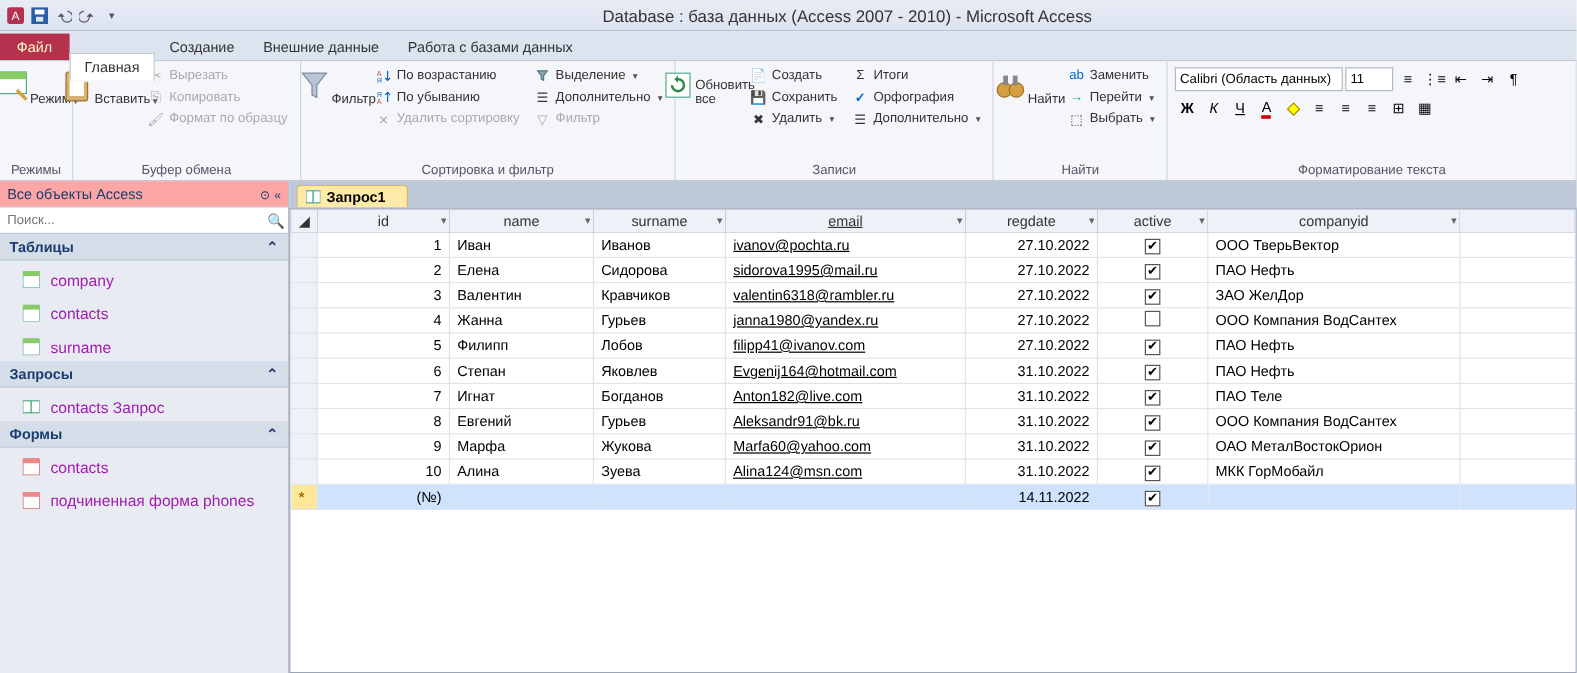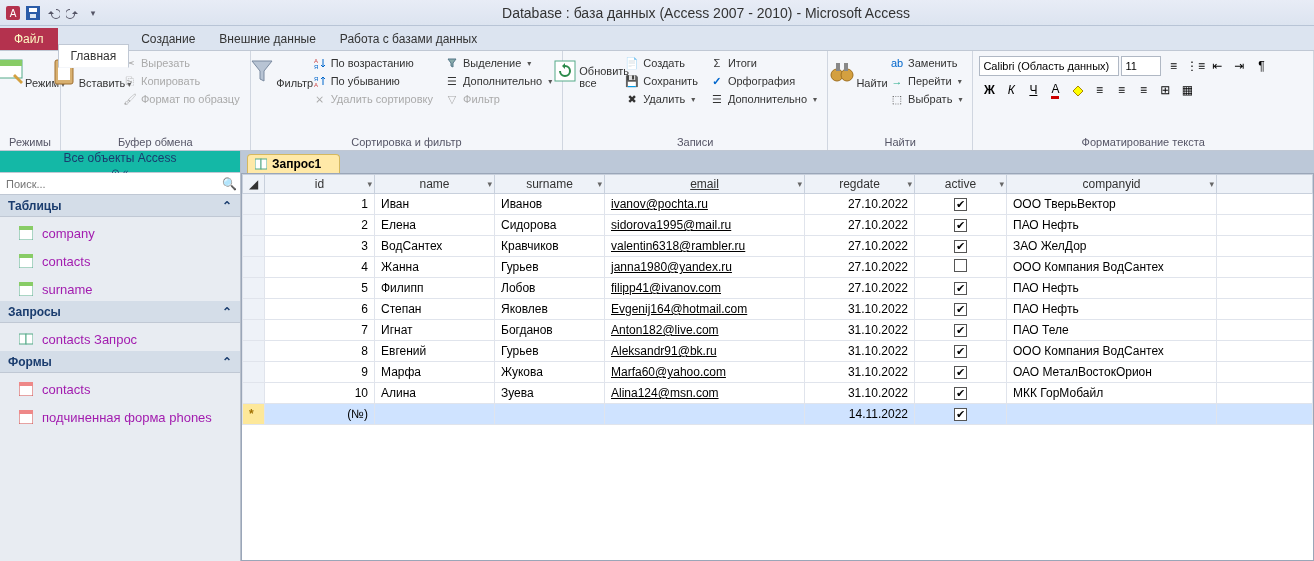--- a/index.html
+++ b/index.html
@@ -32,21 +32,21 @@
 .font-name { width: 140px; }
 .font-size { width: 40px; }
 .fmt-row { display: flex; gap: 2px; align-items: center; padding: 1px 0; }
 .fmt-btn { width: 20px; height: 20px; display: flex; align-items: center; justify-content: center; cursor: pointer; font-size: 12px; }
 
 
 .main { display: flex; height: 410px; }
 
 
 .navpane { width: 241px; background: #e8ecf2; border-right: 1px solid #b8c0cc; display: flex; flex-direction: column; }
-.nav-header { height: 22px; background: #14b8a6; border-bottom: 1px solid #c0c8d4; display: flex; align-items: center; padding: 0 6px; font-size: 12px; color: #1a3c6e; justify-content: space-between; flex-direction: column; }
+.nav-header { height: 22px; background: #fca5a5; border-bottom: 1px solid #c0c8d4; display: flex; align-items: center; padding: 0 6px; font-size: 12px; color: #1a3c6e; justify-content: space-between; }
 .nav-search { height: 22px; border-bottom: 1px solid #c0c8d4; display: flex; align-items: center; background: #fff; }
 .nav-search input { flex: 1; border: none; padding: 2px 6px; font-size: 11px; color: #888; outline: none; }
 .nav-search .sicon { width: 20px; }
 .nav-cat { height: 22px; background: #d4dde8; border-bottom: 1px solid #c0c8d4; display: flex; align-items: center; justify-content: space-between; padding: 0 8px; font-weight: bold; font-size: 12px; color: #1a3c6e; cursor: pointer; }
 .nav-item { height: 28px; display: flex; align-items: flex-end; padding: 4px 10px 4px 18px; gap: 8px; cursor: pointer; font-size: 13px; color: #a21caf; }
 .nav-item-icon { width: 16px; height: 16px; display: flex; align-items: center; justify-content: center; }
 
 
 .content { flex: 1; background: #bcc8d8; display: flex; flex-direction: column; }
 .tabstrip { height: 22px; display: flex; align-items: flex-end; padding-left: 6px; padding-top: 3px; }
@@ -460,21 +460,21 @@
               <td class="col-surname">Сидорова</td>
               <td class="col-email">sidorova1995@mail.ru</td>
               <td class="col-regdate">27.10.2022</td>
               <td class="col-active"><span class="chk">✔</span></td>
               <td class="col-company">ПАО Нефть</td>
               <td></td>
             </tr>
             <tr>
               <td class="rowhead"></td>
               <td class="col-id">3</td>
-              <td class="col-name">ВодСантех</td>
+              <td class="col-name">Валентин</td>
               <td class="col-surname">Кравчиков</td>
               <td class="col-email">valentin6318@rambler.ru</td>
               <td class="col-regdate">27.10.2022</td>
               <td class="col-active"><span class="chk">✔</span></td>
               <td class="col-company">ЗАО ЖелДор</td>
               <td></td>
             </tr>
             <tr>
               <td class="rowhead"></td>
               <td class="col-id">4</td>

